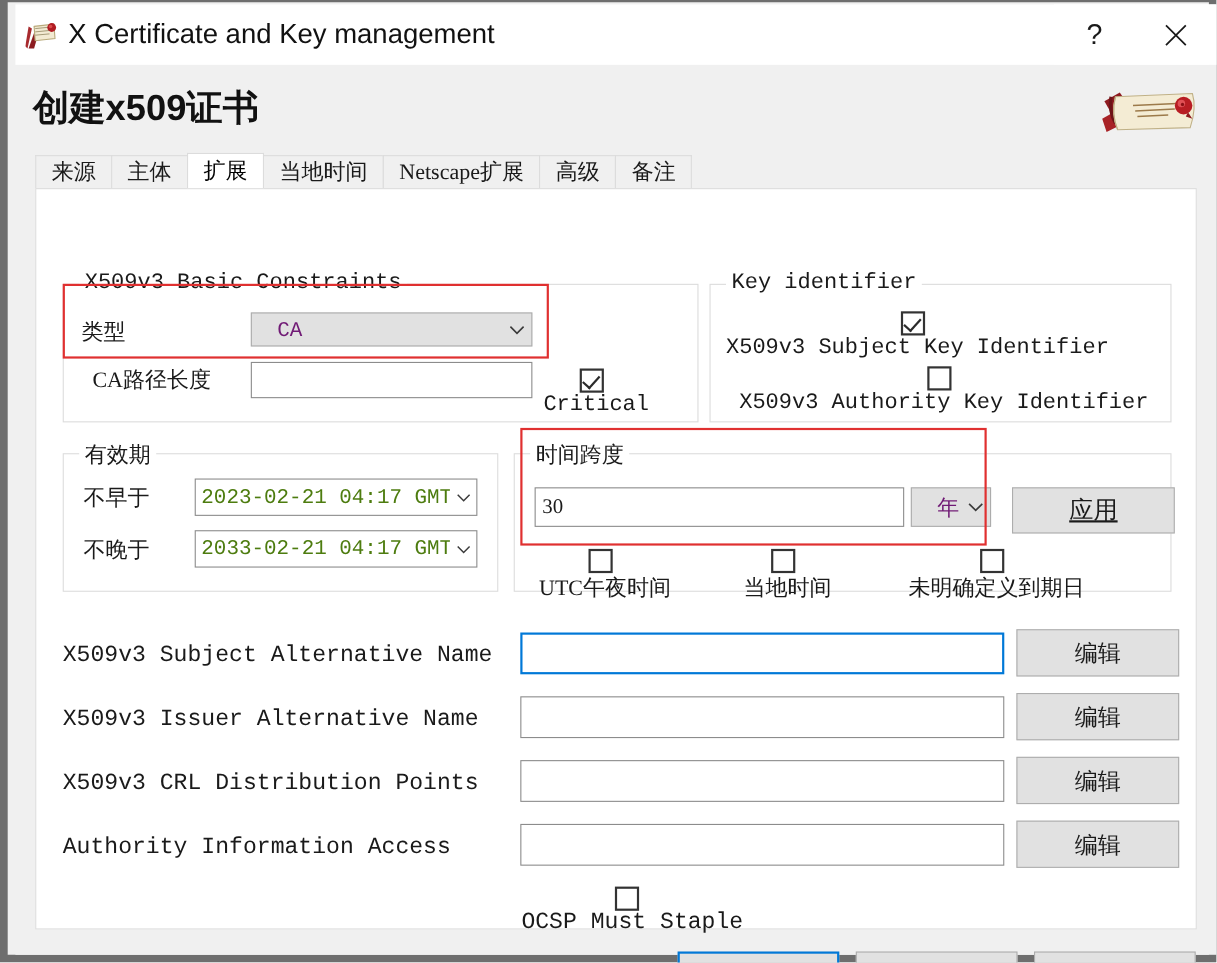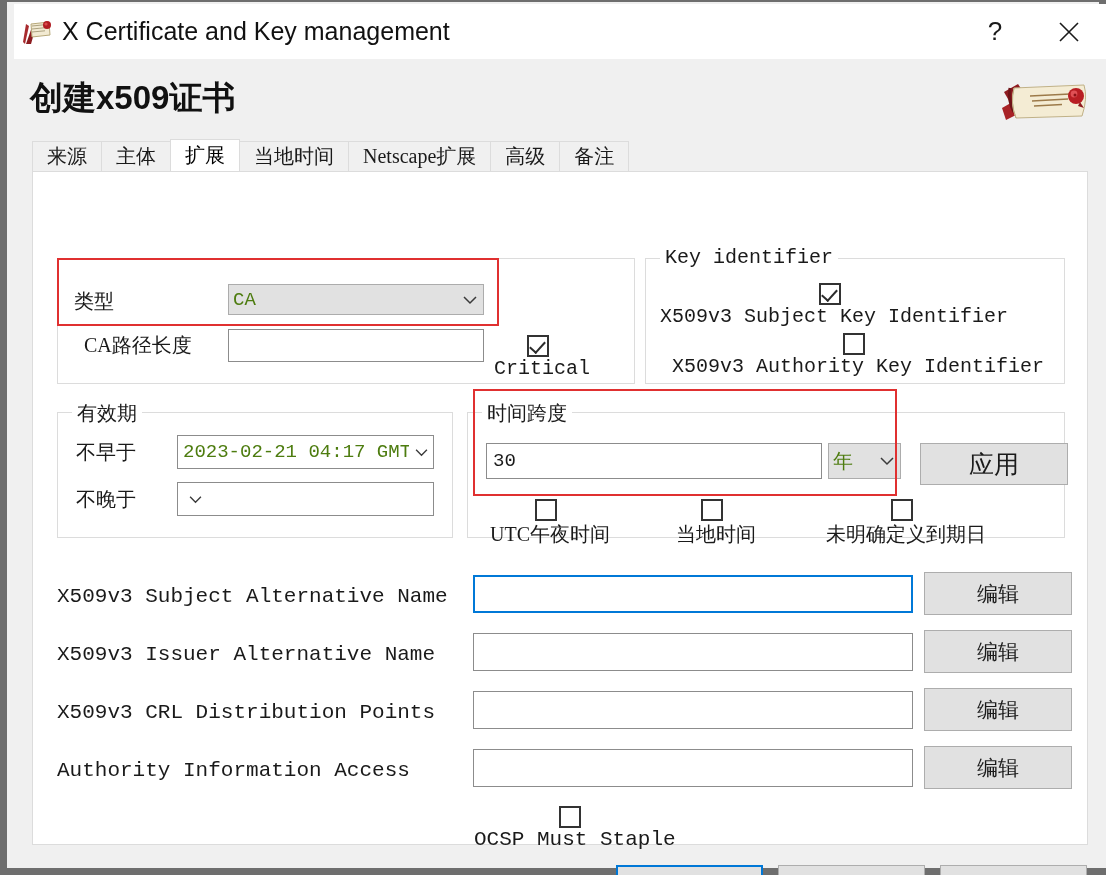--- a/index.html
+++ b/index.html
@@ -148,38 +148,38 @@
     color: #1a1a1a;
     white-space: nowrap;
   }
   .mono { font-family: "Liberation Mono", "DejaVu Sans Mono", monospace; }
 
   .txt {
     position: absolute;
     background: #ffffff;
     border: 1px solid #8c8c8c;
     font-size: 19px;
-    font-family: Liberation Mono, monospace;
+    font-family: Liberation Serif, serif;
     color: #1a1a1a;
     padding: 0 6px;
     outline: none;
   }
   .txt.focus {
     border: 2px solid #0078d7;
   }
 
   .combo {
     position: absolute;
     background: #e1e1e1;
     border: 1px solid #acacac;
     font-size: 19px;
     font-family: "Liberation Mono", "DejaVu Sans Mono", monospace;
-    color: #4d7c0f;
+    color: #701a75;
     display: flex; align-items: center;
-    padding-left: 4px;
+    padding-left: 23px;
     cursor: default;
   }
   .combo .cval { flex: 1 1 auto; white-space: nowrap; overflow: hidden; }
   .combo .carrow { width: 26px; flex: 0 0 auto; display:flex; align-items:center; justify-content:center; }
 
   .datebox {
     position: absolute;
     background: #ffffff;
     border: 1px solid #8c8c8c;
     font-size: 19px;
@@ -297,20 +297,21 @@
       <div class="tab active">扩展</div>
       <div class="tab">当地时间</div>
       <div class="tab">Netscape扩展</div>
       <div class="tab">高级</div>
       <div class="tab">备注</div>
     </div>
 
     <div id="panel">
 
       <div class="grp" style="left:24px; top:86px; width:578px; height:126px;">
+        <span class="legend mono">X509v3 Basic Constraints</span>
 
         <span class="lbl" style="left:16px; top:29px;">类型</span>
 
         <div class="combo" style="left:170px; top:25px; width:256px; height:31px;">
           <span class="cval">CA</span>
           <span class="carrow">
             <svg width="16" height="10" viewBox="0 0 16 10">
                 <path d="M2 2 L8 8 L14 2" stroke="#3a3a3a" stroke-width="1.5" fill="none"></path>
               </svg>
           </span>
@@ -348,20 +349,21 @@
           <span class="dval">2023-02-21 04:17 GMT</span>
           <span class="carrow">
             <svg width="15" height="9" viewBox="0 0 16 10">
                 <path d="M2 2 L8 8 L14 2" stroke="#3a3a3a" stroke-width="1.5" fill="none"></path>
               </svg>
           </span>
         </div>
 
         <span class="lbl" style="left:18px; top:73px;">不晚于</span>
         <div class="datebox" style="left:119px; top:69px; width:257px; height:34px;">
+          <span class="dval">2033-02-21 04:17 GMT</span>
           <span class="carrow">
             <svg width="15" height="9" viewBox="0 0 16 10">
                 <path d="M2 2 L8 8 L14 2" stroke="#3a3a3a" stroke-width="1.5" fill="none"></path>
               </svg>
           </span>
         </div>
       </div>
 
       <div class="grp" style="left:434px; top:240px; width:598px; height:126px;">
         <span class="legend">时间跨度</span>
@@ -371,21 +373,21 @@
         <div class="combo" style="left:360px; top:30px; width:73px; height:36px;">
           <span class="cval" style="font-family:'Liberation Sans',sans-serif;font-size:20px;">年</span>
           <span class="carrow">
             <svg width="16" height="10" viewBox="0 0 16 10">
                 <path d="M2 2 L8 8 L14 2" stroke="#3a3a3a" stroke-width="1.5" fill="none"></path>
               </svg>
           </span>
         </div>
 
         <div class="btn" style="left:452px; top:30px; width:148px; height:42px;">
-          <span style="font-family:'Liberation Sans',sans-serif;font-size:25px;">应用</span>
+          <span style="font-family:'Liberation Sans',sans-serif;font-size:22px;text-decoration:underline;">应用</span>
         </div>
 
         <div class="chk" style="left:22px; top:86px;">
           <span class="box"></span>
           <span class="ctext">UTC午夜时间</span>
         </div>
         <div class="chk" style="left:208px; top:86px;">
           <span class="box"></span>
           <span class="ctext">当地时间</span>
         </div>

